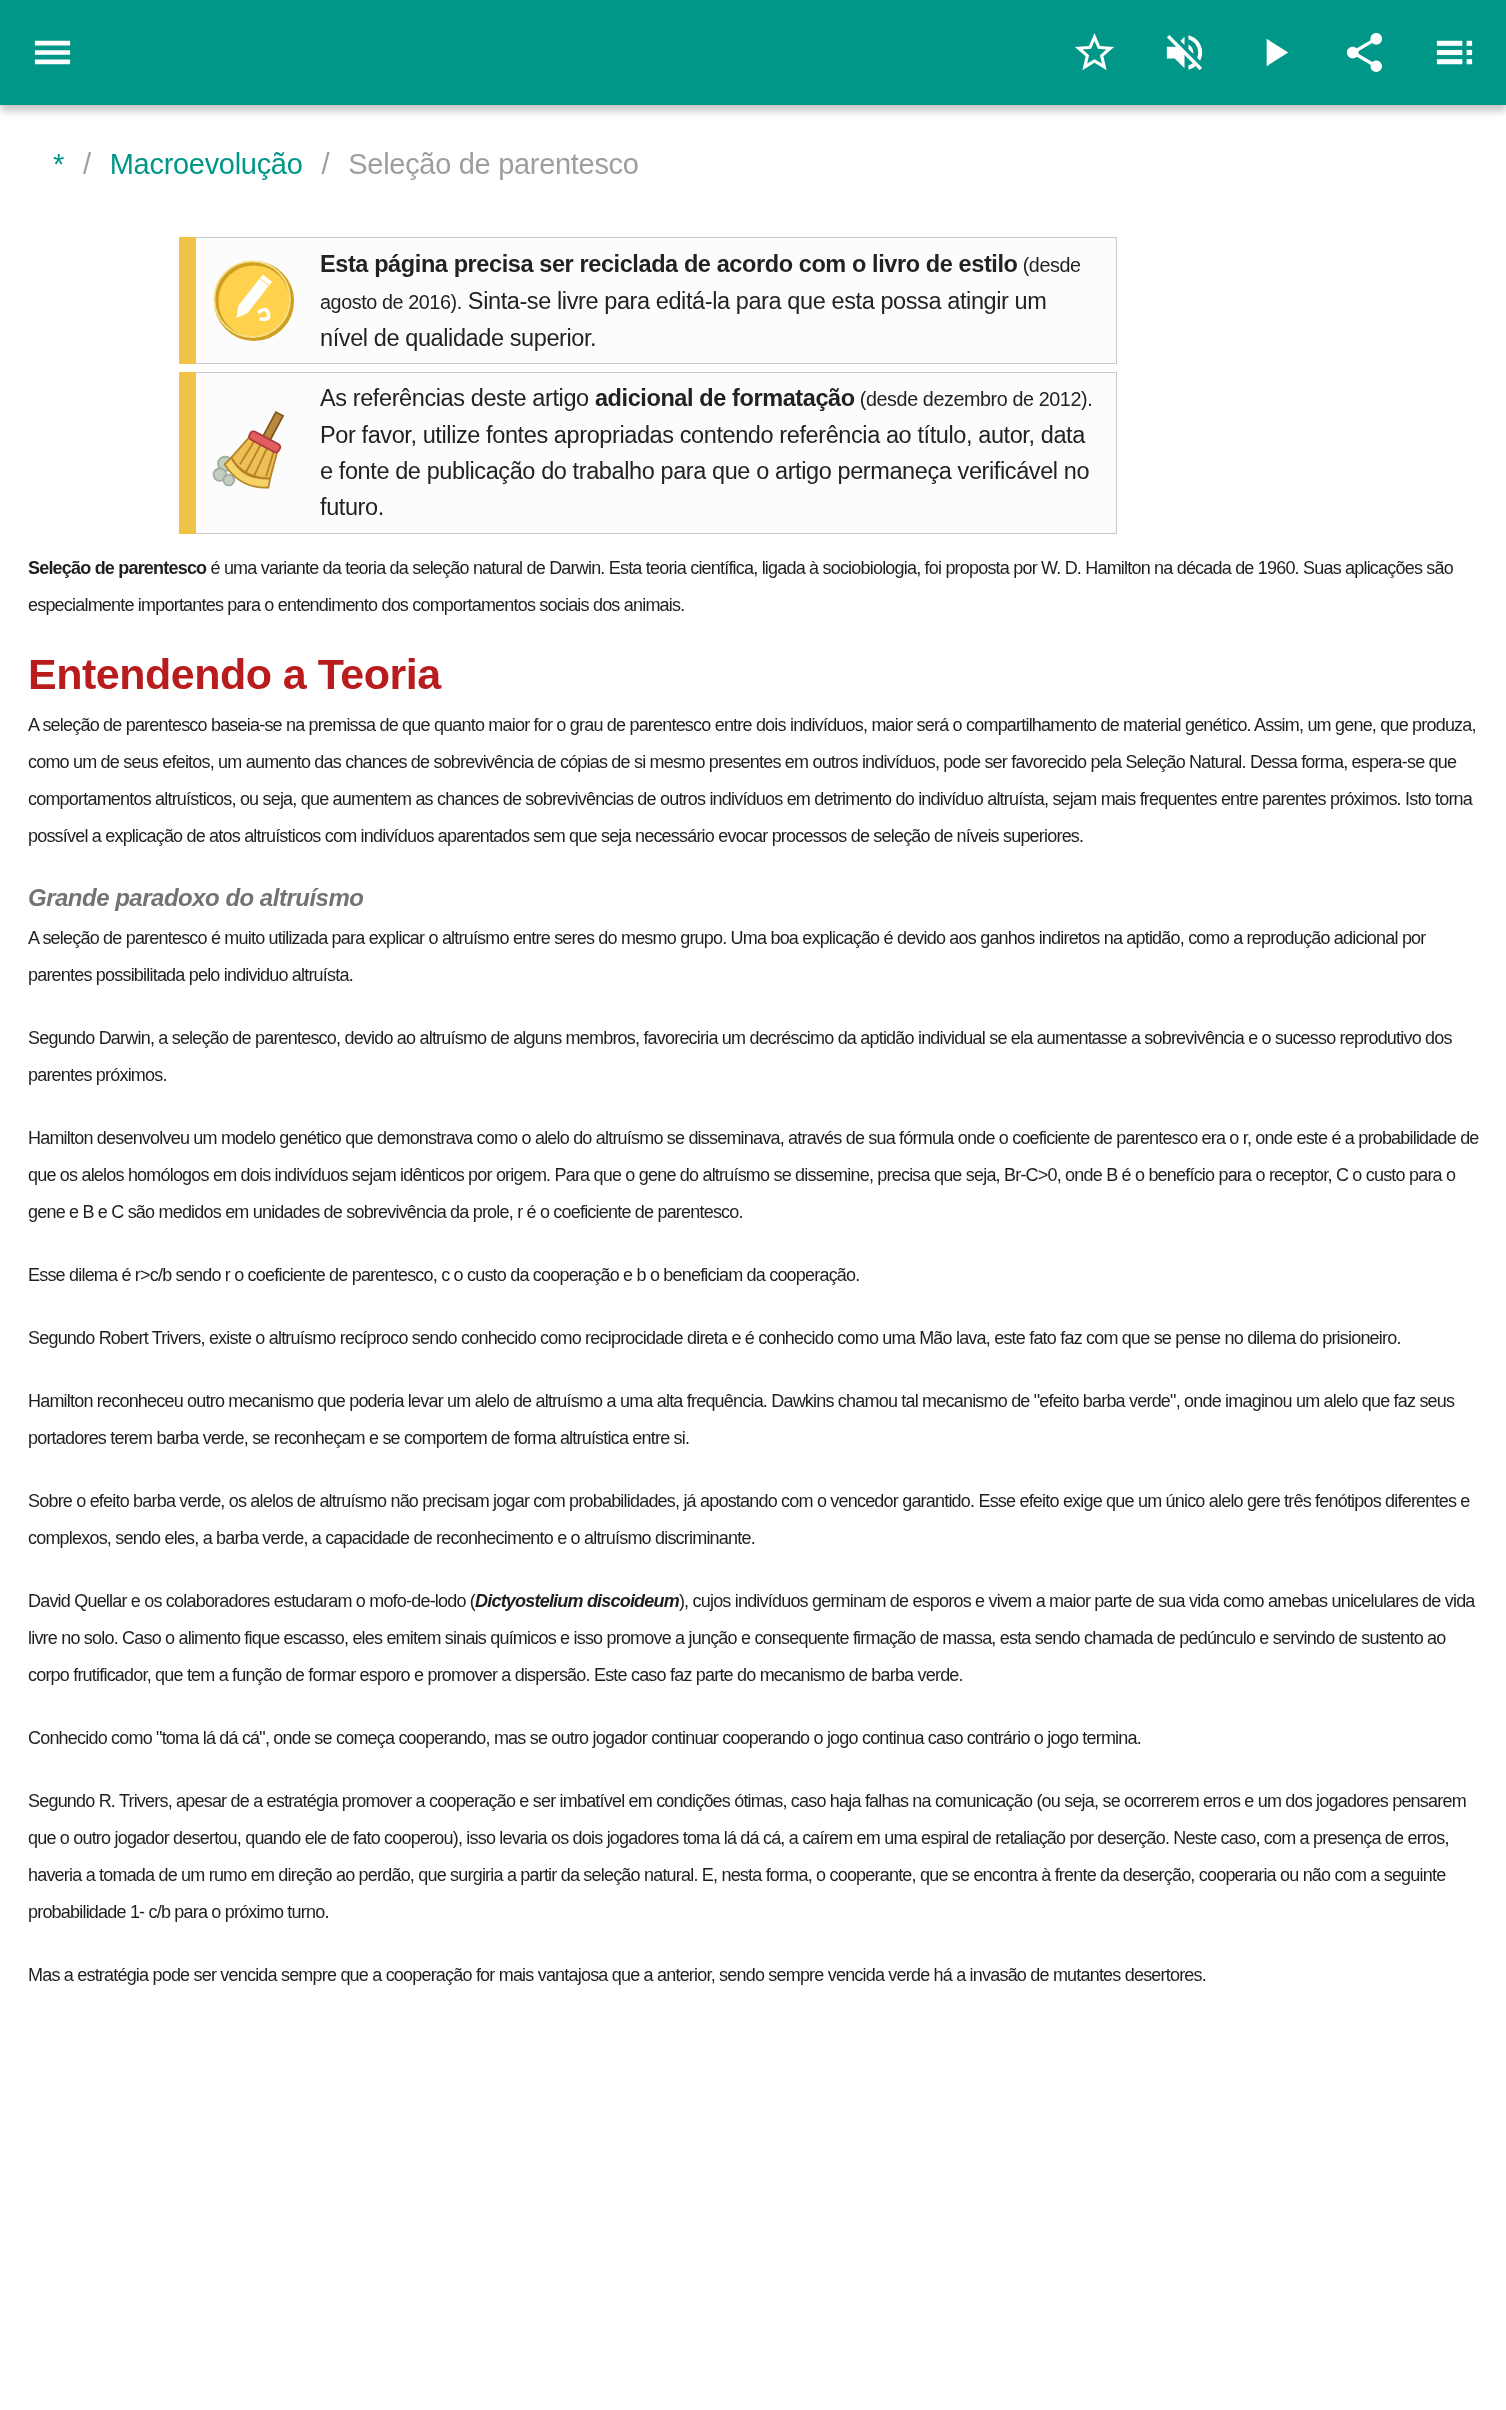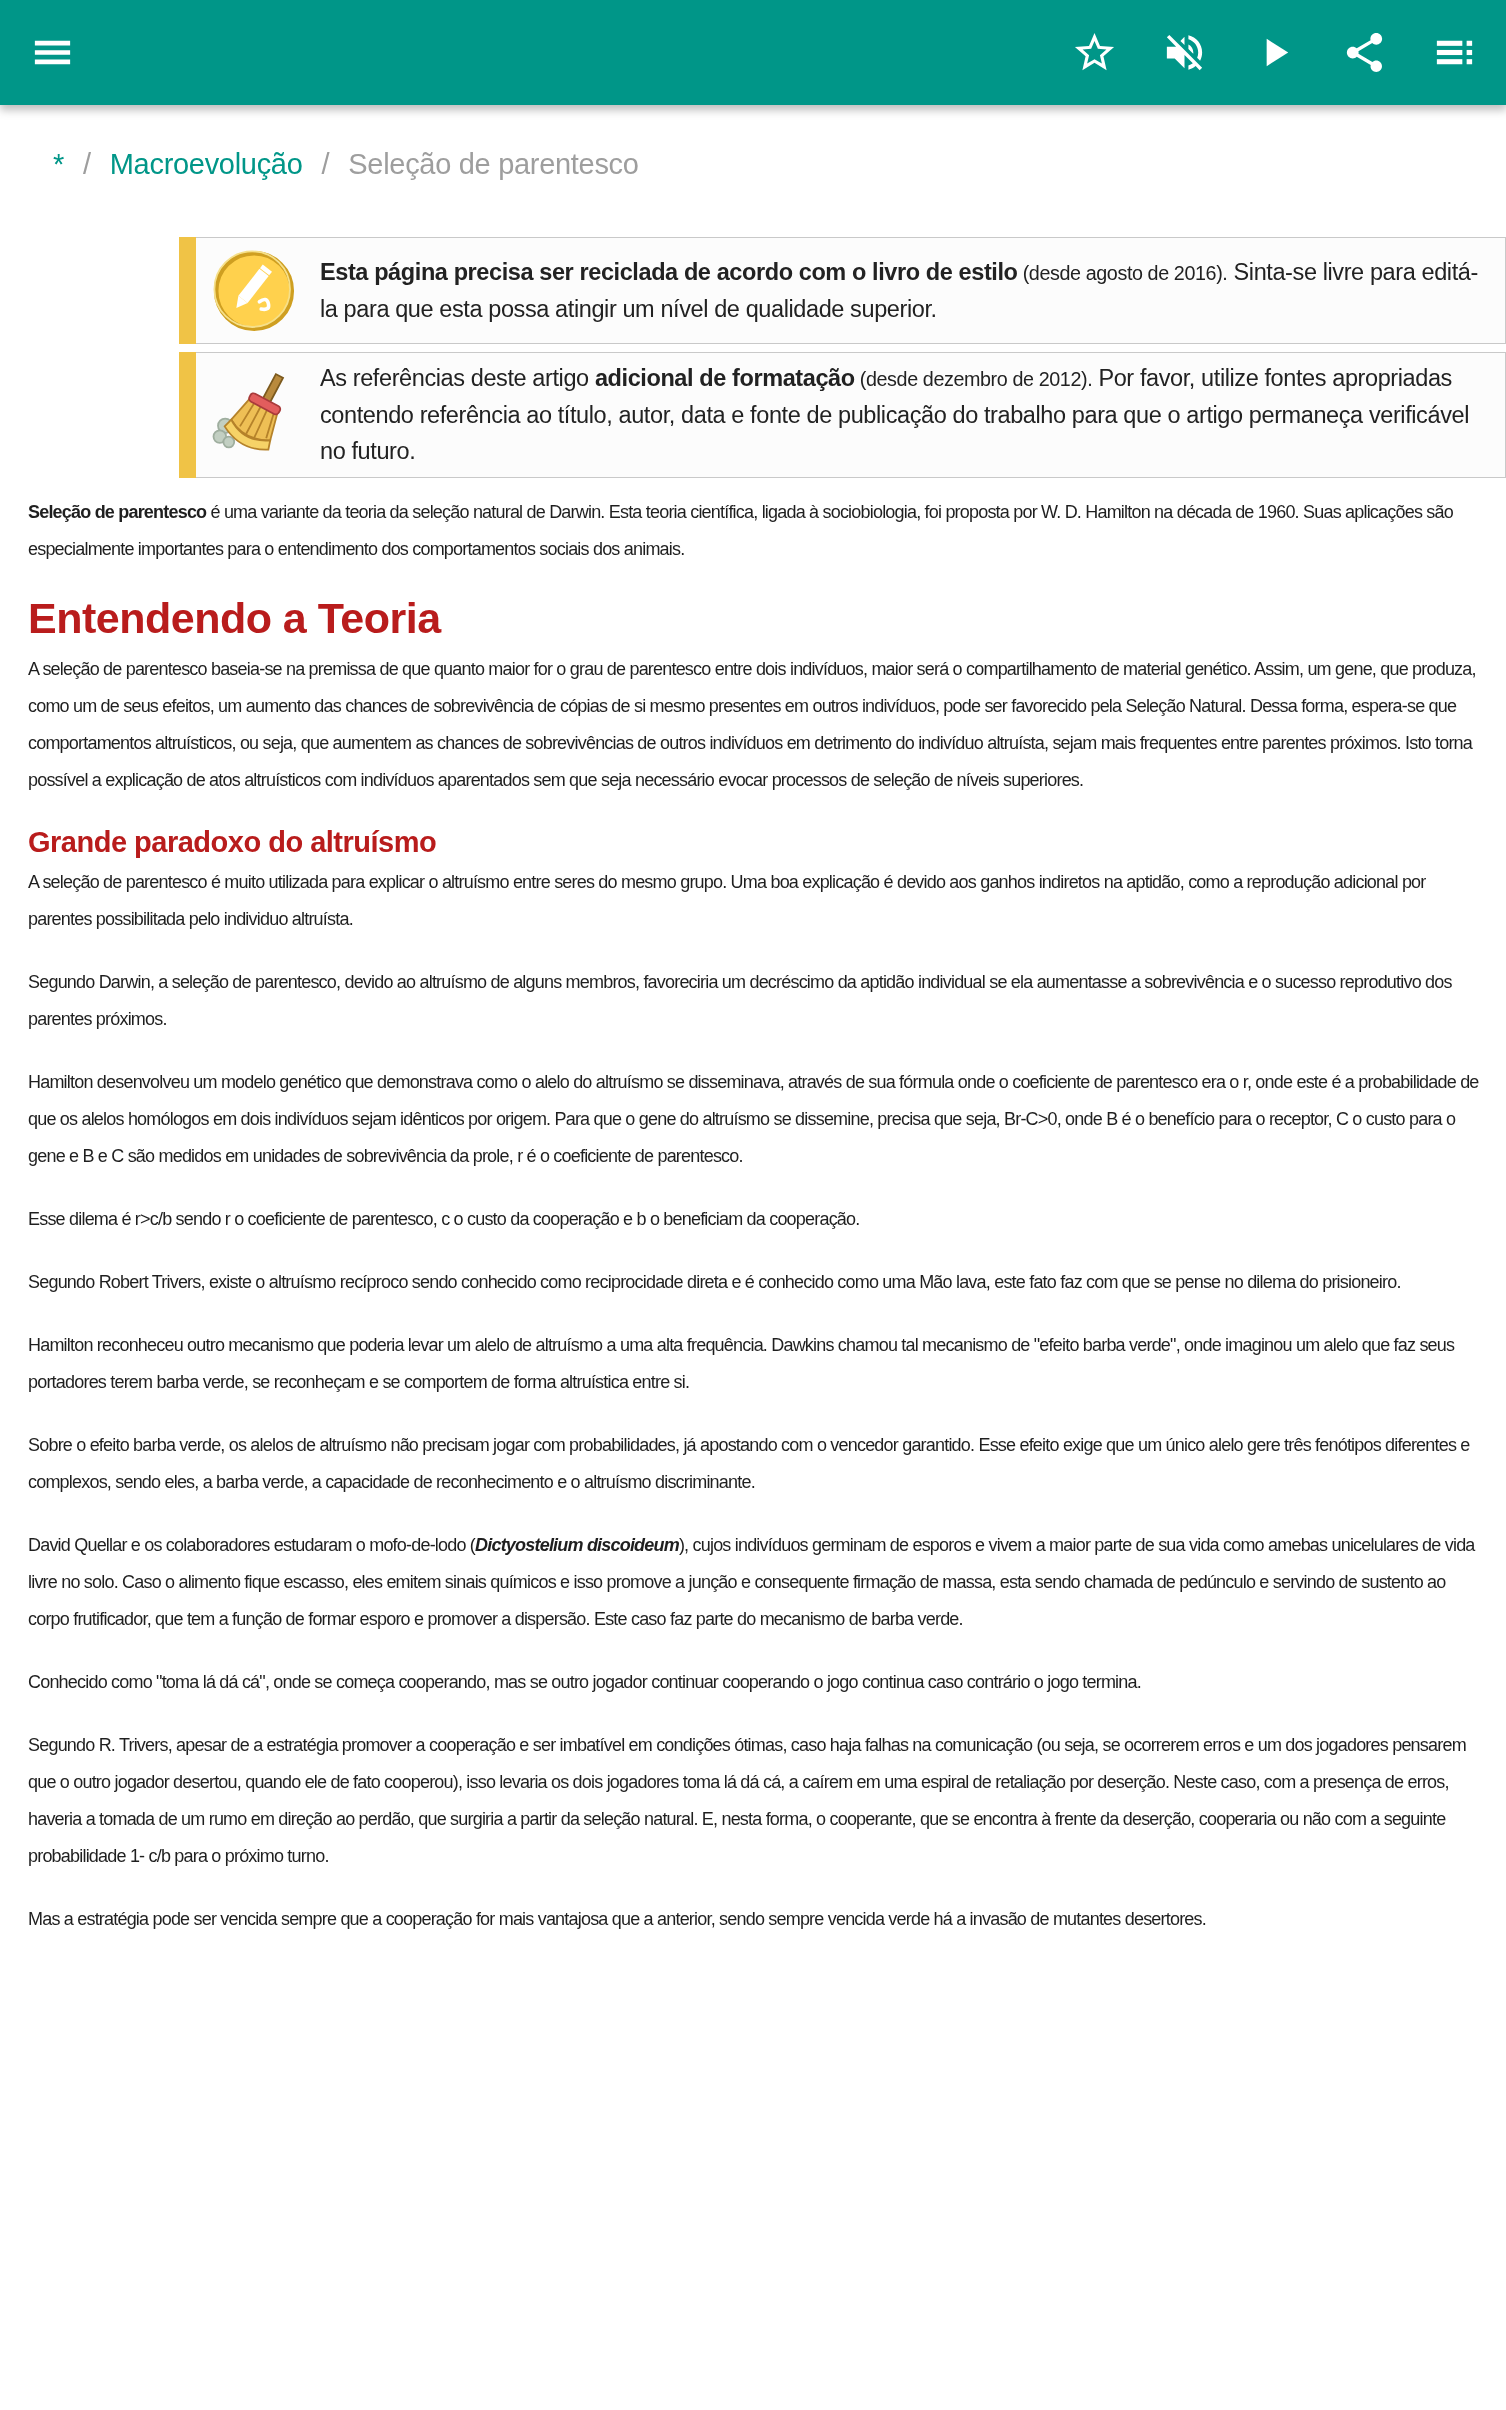--- a/index.html
+++ b/index.html
@@ -19,21 +19,21 @@
   .appbar .right{display:flex;align-items:center;gap:41px;}
   
   .breadcrumb{
     display:flex;align-items:center;gap:19px;
     padding:43px 28px 0 53px;font-size:29px;letter-spacing:-0.3px;
   }
   .crumb-link{color:#009688;}
   .crumb-sep{color:#9e9e9e;}
   .crumb-current{color:#9e9e9e;}
   
-  .notices{margin:56px 0 0 179px;width:1327px;border-radius:25px;}
+  .notices{margin:56px 0 0 179px;width:938px;border-radius:25px;}
   .notice{display:flex;margin-bottom:7.5px;}
   .notice-bar{width:17px;background:#f0c346;flex:none;}
   .notice-body{
     flex:1;border:1.9px solid #c9c9c9;border-left:none;background:#fcfcfc;
     display:flex;align-items:center;gap:21px;padding:7.5px 19px 7.5px 13px;
   }
   .notice-icon{width:90px;height:90px;flex:none;}
   .notice-text{font-size:23.5px;line-height:36px;letter-spacing:-0.4px;color:#222;}
   .seg-b{font-weight:bold;}
   .seg-i{font-style:italic;font-weight:bold;}
@@ -42,22 +42,22 @@
   .article{padding:9.4px 28px 0 28px;}
   .article p{
     font-size:18px;line-height:37px;letter-spacing:-0.8px;
     margin:0 0 26px 0;
   }
   .article h1{
     font-size:43px;line-height:49px;font-weight:bold;color:#b91c1c;
     margin:26px 0 7.5px 0;letter-spacing:-0.5px;
   }
   .article h2{
-    font-size:29px;line-height:34px;font-weight:bold;color:#b91c1c;
-    margin:1.9px 0 5.6px 0;letter-spacing:-0.5px;
+    font-size:24px;line-height:34px;font-weight:bold;color:#737373;
+    margin:1.9px 0 5.6px 0;letter-spacing:-0.5px;font-style:italic;
   }
   .lead{margin-top:0;}
 </style>
 </head>
 <body>
 
 <header class="appbar">
   <div class="icon-btn">
     <svg width="47" height="47" viewBox="0 0 24 24">
         <path fill="#ffffff" d="M3 6h18v2.4H3zM3 10.8h18v2.4H3zM3 15.6h18v2.4H3z"></path>

